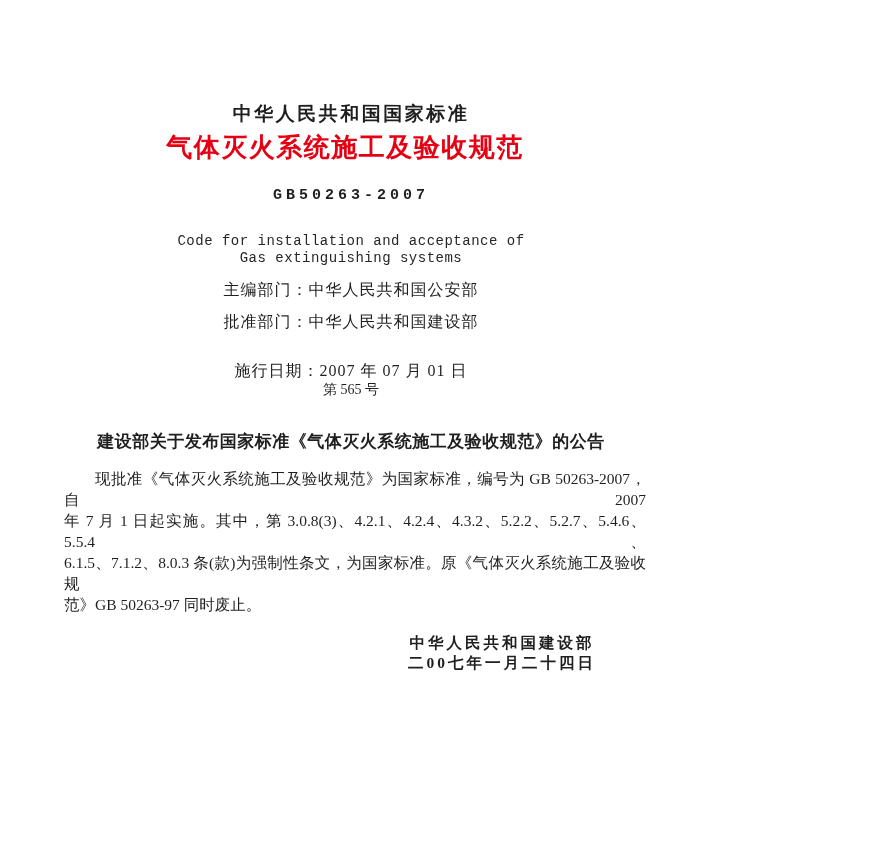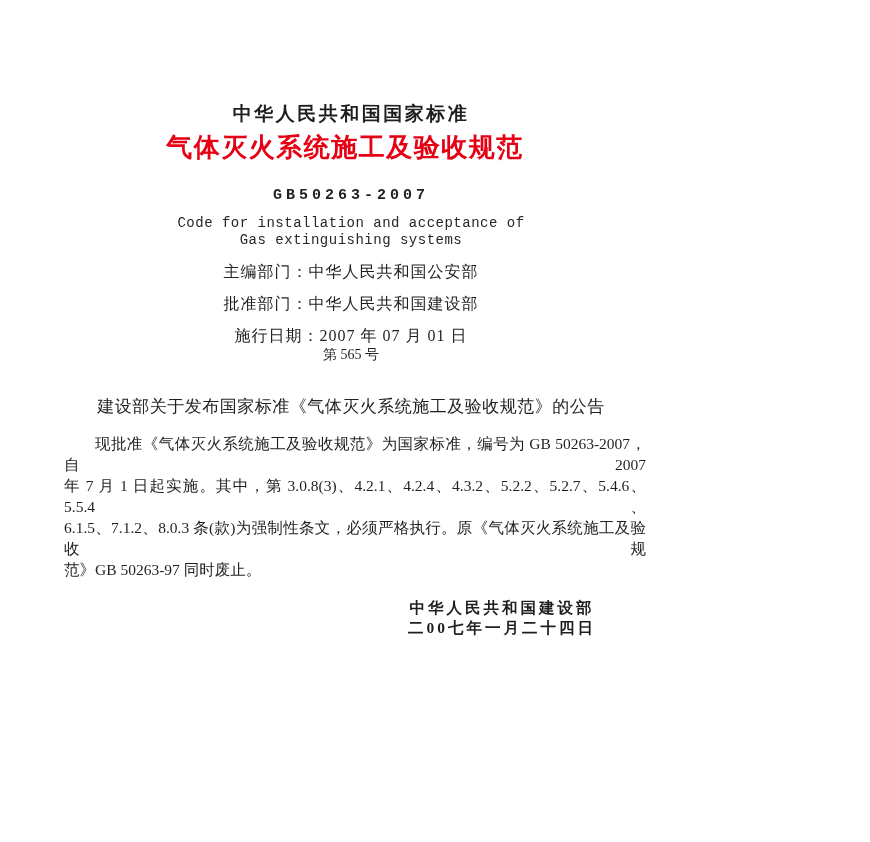--- a/index.html
+++ b/index.html
@@ -27,40 +27,40 @@
     margin-top: 24px;
     font-family: "Liberation Mono", "DejaVu Sans Mono", monospace;
     font-size: 15px; font-weight: bold; letter-spacing: 4px;
     text-align: center; line-height: 18px;
   }
   .title-en {
     font-family: "Liberation Mono", "DejaVu Sans Mono", monospace;
     font-size: 14px; letter-spacing: 0.5px; color: #262626;
     text-align: center; line-height: 17px;
   }
-  .en1 { margin-top: 10px; }
+  .en1 { margin-top: 28px; }
   .en2 { }
   .dept {
     font-size: 16px; letter-spacing: 1px;
     text-align: center; line-height: 21px;
   }
   .dept1 { margin-top: 12px; text-align: center; }
   .dept2 { margin-top: 11px; }
-  .dept3 { margin-top: 11px; }
+  .dept3 { margin-top: 28px; }
   .announce-title {
     margin-top: 55px;
     font-size: 21px; letter-spacing: 2px;
     text-align: center; line-height: 26px;
   }
   .announce-number {
     font-size: 14px; text-align: center; line-height: 17px;
   }
   .announce-heading {
     margin-top: 33px;
-    font-size: 17px; font-weight: normal; letter-spacing: 0.5px;
+    font-size: 17px; font-weight: bold; letter-spacing: 0.5px;
     text-align: center; line-height: 21px;
   }
   .body-text {
     margin: 16px 56px 0 64px;
     font-size: 15.5px; line-height: 21px;
   }
   .body-line { text-align: justify; }
   .body-line.fill { text-align-last: justify; }
   .body-line.indent { text-indent: 31px; }
   .signature {
@@ -97,21 +97,21 @@
   <div class="dept dept3">施行日期：2007 年 07 月 01 日</div>
 
 
   <div class="announce-number">第 565 号</div>
 
   <div class="announce-heading">建设部关于发布国家标准《气体灭火系统施工及验收规范》的公告</div>
 
   <div class="body-text">
     <div class="body-line fill indent">现批准《气体灭火系统施工及验收规范》为国家标准，编号为 GB 50263-2007，自 2007</div>
     <div class="body-line fill">年 7 月 1 日起实施。其中，第 3.0.8(3)、4.2.1、4.2.4、4.3.2、5.2.2、5.2.7、5.4.6、5.5.4、</div>
-    <div class="body-line fill">6.1.5、7.1.2、8.0.3 条(款)为强制性条文，必须严格执行。原《气体灭火系统施工及验收规</div>
+    <div class="body-line fill">6.1.5、7.1.2、8.0.3 条(款)为强制性条文，为国家标准。原《气体灭火系统施工及验收规</div>
     <div class="body-line">范》GB 50263-97 同时废止。</div>
   </div>
 
   <div class="signature">
     <div class="sig-inner">
       <div>中华人民共和国建设部</div>
       <div>二00七年一月二十四日</div>
     </div>
   </div>
 

